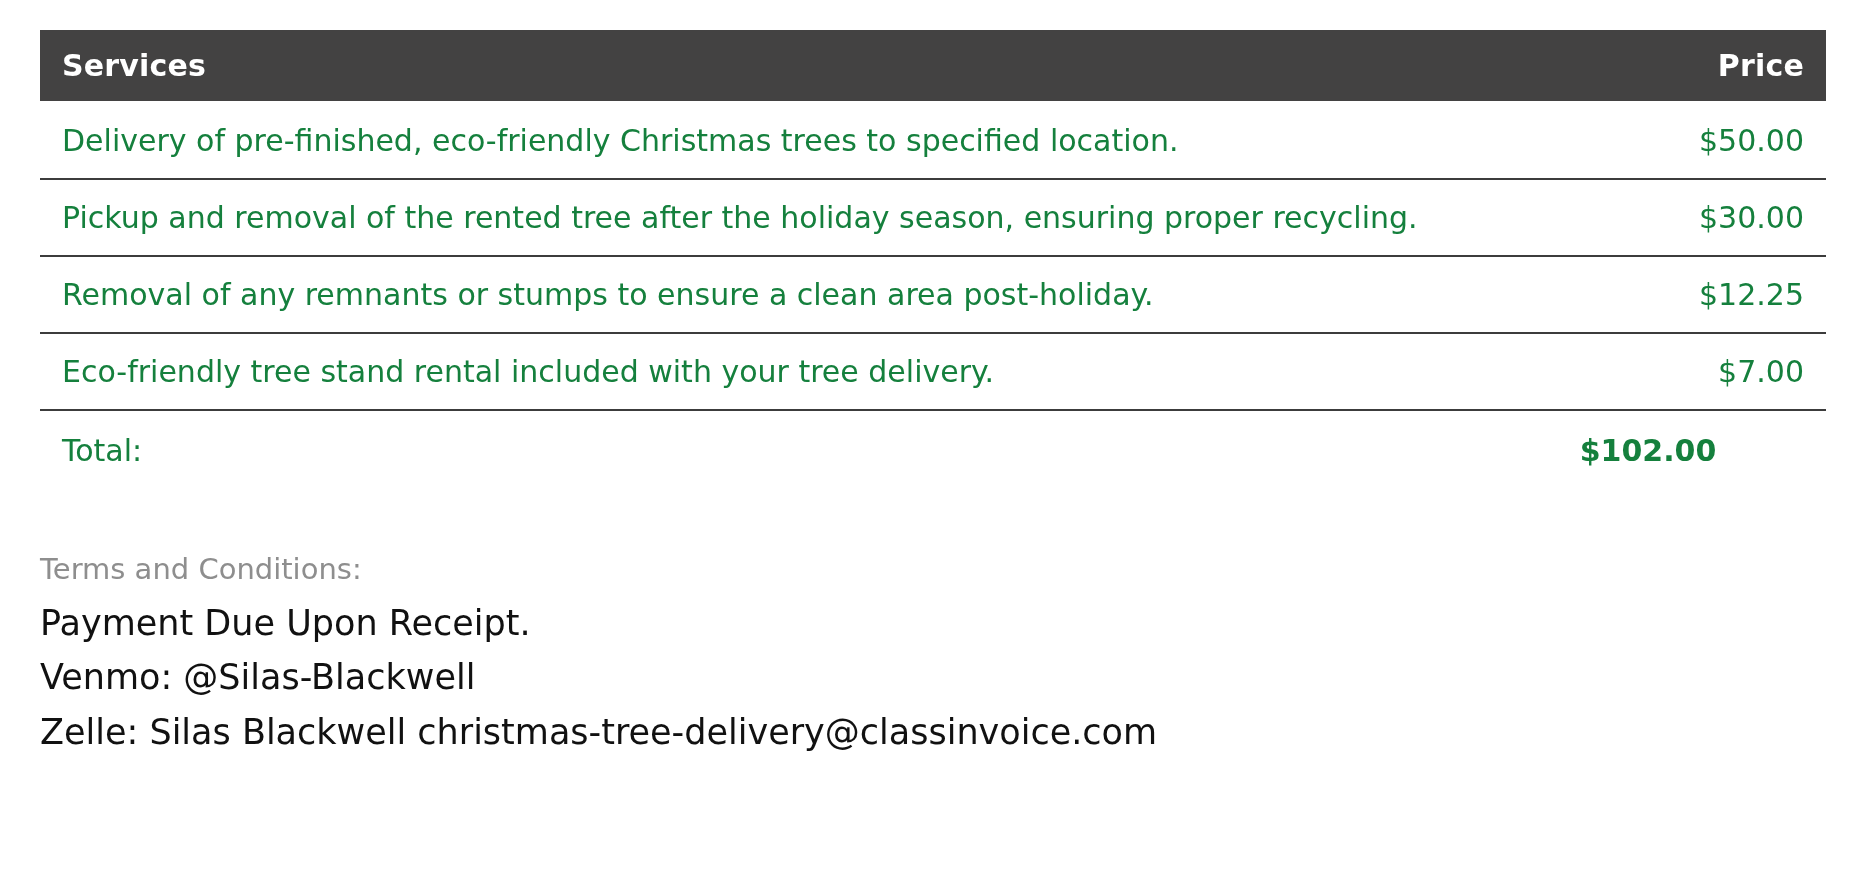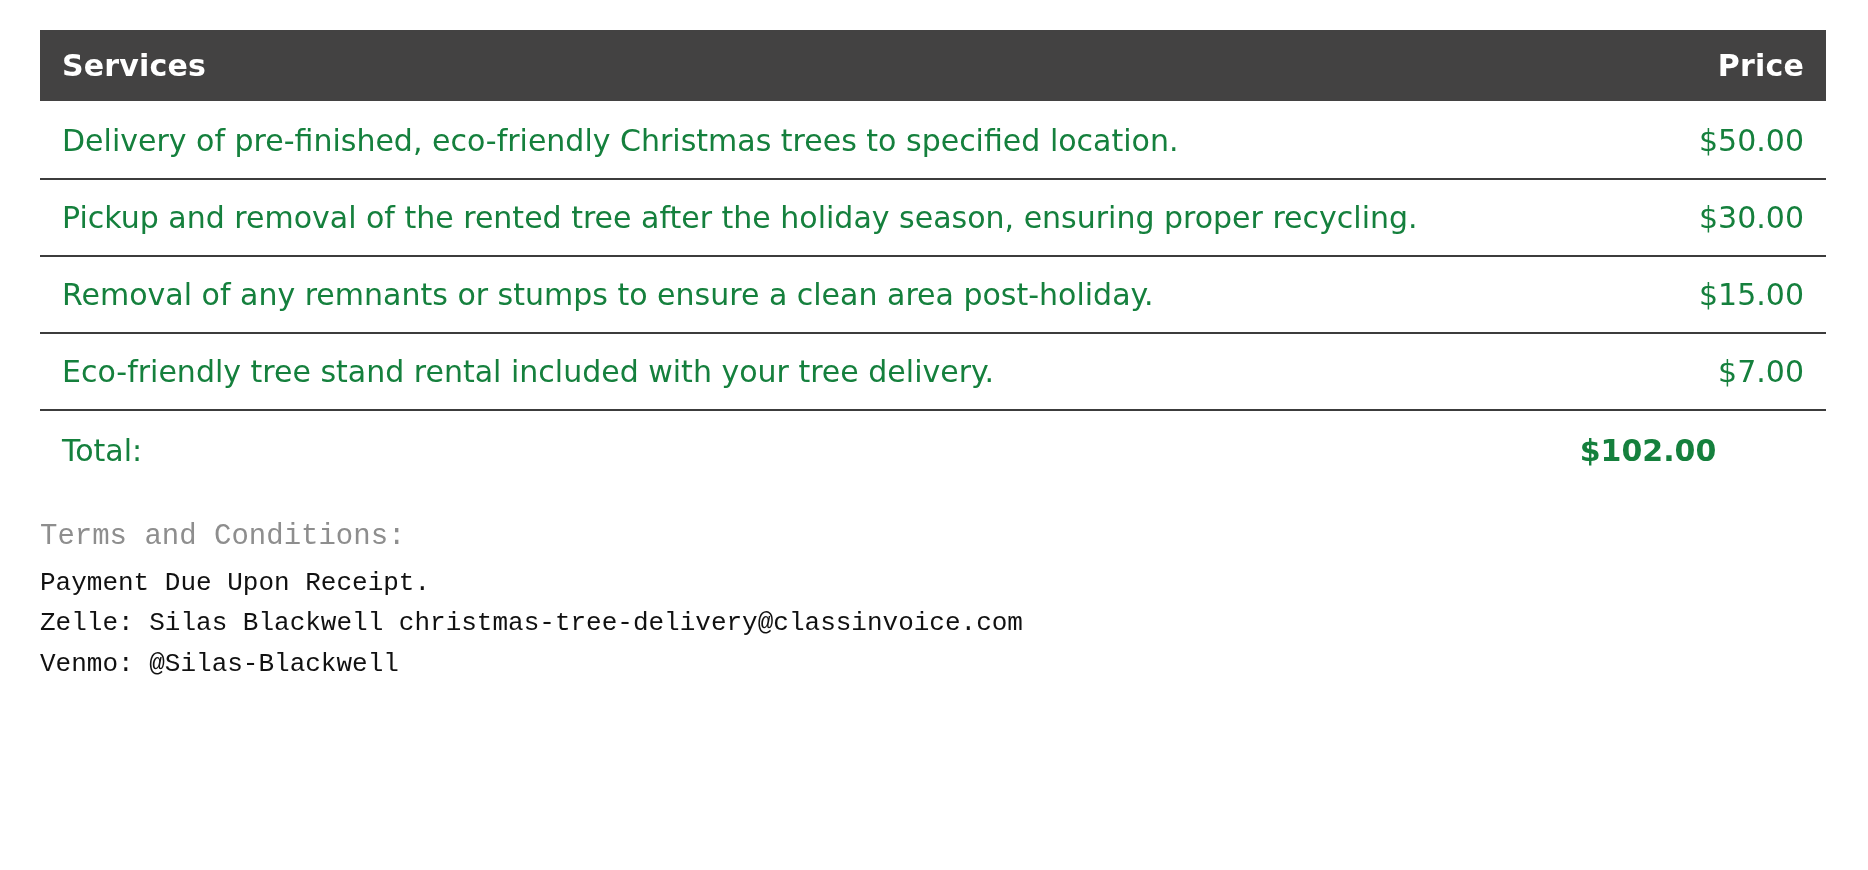--- a/index.html
+++ b/index.html
@@ -74,31 +74,30 @@
     padding-right: 30px !important;
   }
   .total-row td.total-value {
     text-align: center;
     white-space: nowrap;
     font-weight: bold;
   }
 
   
   .terms {
-    margin-top: 44px;
+    margin-top: 76px;
     padding-left: 0px;
-    font-family: Liberation Mono, monospace;
   }
   .terms-title {
     font-size: 29px;
     color: #8e8e8e;
     margin-bottom: 10px;
   }
   .terms-line {
-    font-size: 26px;
+    font-size: 35px;
     color: #111111;
     line-height: 1.55;
     white-space: nowrap;
   }
 </style>
 </head>
 <body>
 
 <div class="page">
 
@@ -117,33 +116,33 @@
       <tr>
         <td>Delivery of pre-finished, eco-friendly Christmas trees to specified location.</td>
         <td class="price-col">$50.00</td>
       </tr>
       <tr>
         <td>Pickup and removal of the rented tree after the holiday season, ensuring proper recycling.</td>
         <td class="price-col">$30.00</td>
       </tr>
       <tr>
         <td>Removal of any remnants or stumps to ensure a clean area post-holiday.</td>
-        <td class="price-col">$15.00</td>
+        <td class="price-col">$12.25</td>
       </tr>
       <tr>
         <td>Eco-friendly tree stand rental included with your tree delivery.</td>
         <td class="price-col">$7.00</td>
       </tr>
       <tr class="total-row">
         <td class="total-label">Total:</td>
         <td class="total-value">$102.00</td>
       </tr>
     </tbody>
   </table>
 
   <div class="terms">
     <div class="terms-title">Terms and Conditions:</div>
     <div class="terms-line">Payment Due Upon Receipt.</div>
+    <div class="terms-line">Venmo: @Silas-Blackwell</div>
     <div class="terms-line">Zelle: Silas Blackwell christmas-tree-delivery@classinvoice.com</div>
-    <div class="terms-line">Venmo: @Silas-Blackwell</div>
   </div>
 
 </div>
 
 </body></html>

